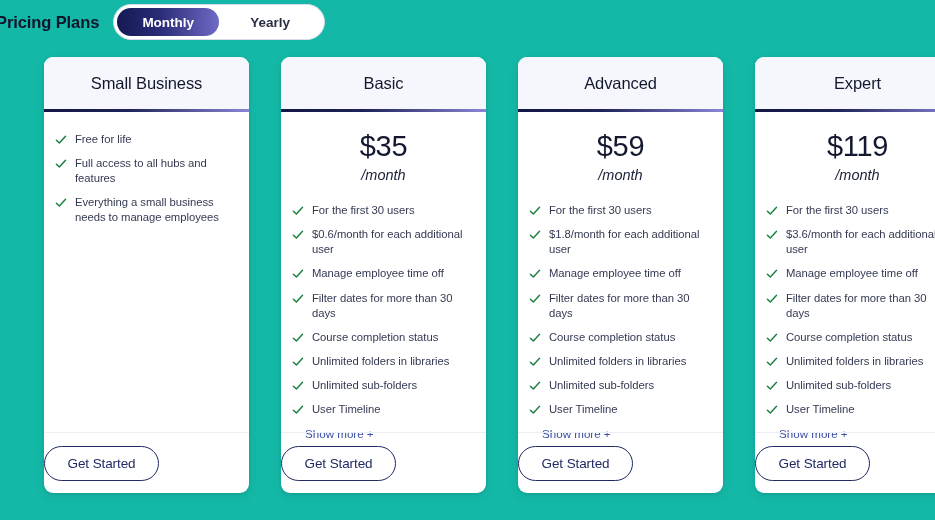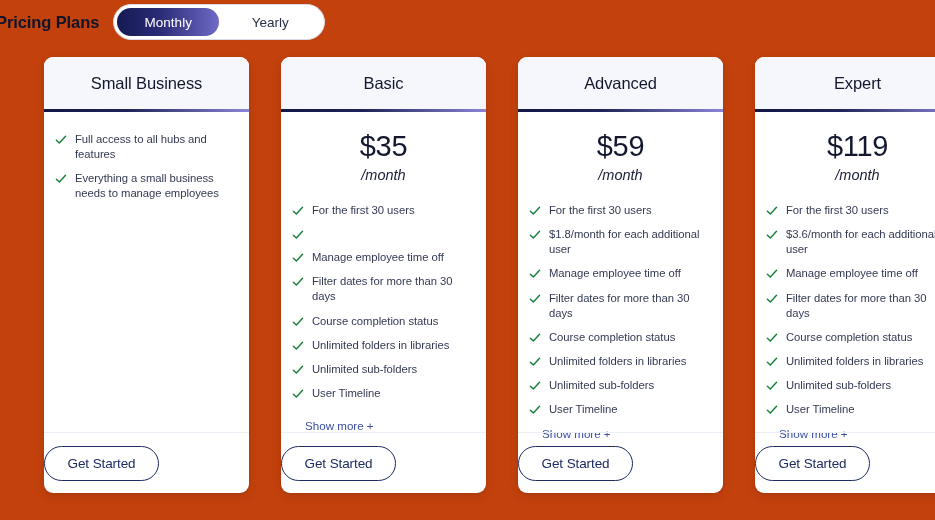--- a/index.html
+++ b/index.html
@@ -9,21 +9,21 @@
     height: 520px;
     background: #ffffff;
     font-family: "Liberation Sans", sans-serif;
     overflow: hidden;
   }
 
   .page {
     position: relative;
     width: 935px;
     height: 520px;
-    background: #c2410c;
+    background: #14b8a6;
   }
 
   
   .topbar {
     position: absolute;
     left: 0px;
     top: 4px;
     display: flex;
     align-items: center;
     gap: 14px;
@@ -51,32 +51,32 @@
   }
 
   .toggle-opt {
     flex: 1 1 50%;
     height: 100%;
     display: flex;
     align-items: center;
     justify-content: center;
     border-radius: 999px;
     font-size: 13.5px;
-    font-weight: 400;
+    font-weight: 700;
     color: #2b2f45;
     cursor: pointer;
     position: relative;
     z-index: 2;
     user-select: none;
   }
 
   .toggle-opt.active {
     background: linear-gradient(90deg, #151a54 0%, #2a2c76 42%, #6f6ac6 100%);
     color: #ffffff;
-    font-weight: 400;
+    font-weight: 700;
   }
 
   
   .cards {
     position: absolute;
     left: 44px;
     top: 57px;
     display: flex;
     gap: 32px;
   }
@@ -233,20 +233,28 @@
         </div>
         <div class="accent-bar"></div>
         <div class="card-body">
           <ul class="features">
             <li class="feature">
               <span class="check-icon">
                 <svg viewBox="0 0 14 14" width="12" height="12" aria-hidden="true">
                   <path d="M1.6 7.3 L5.1 10.6 L12.3 2.6" fill="none" stroke="#19803f" stroke-width="1.7" stroke-linecap="round" stroke-linejoin="round"></path>
                 </svg>
               </span>
+              <span class="feature-text">Free for life</span>
+            </li>
+            <li class="feature">
+              <span class="check-icon">
+                <svg viewBox="0 0 14 14" width="12" height="12" aria-hidden="true">
+                  <path d="M1.6 7.3 L5.1 10.6 L12.3 2.6" fill="none" stroke="#19803f" stroke-width="1.7" stroke-linecap="round" stroke-linejoin="round"></path>
+                </svg>
+              </span>
               <span class="feature-text">Full access to all hubs and features</span>
             </li>
             <li class="feature">
               <span class="check-icon">
                 <svg viewBox="0 0 14 14" width="12" height="12" aria-hidden="true">
                   <path d="M1.6 7.3 L5.1 10.6 L12.3 2.6" fill="none" stroke="#19803f" stroke-width="1.7" stroke-linecap="round" stroke-linejoin="round"></path>
                 </svg>
               </span>
               <span class="feature-text">Everything a small business needs to manage employees</span>
             </li>
@@ -274,20 +282,21 @@
                 </svg>
               </span>
               <span class="feature-text">For the first 30 users</span>
             </li>
             <li class="feature">
               <span class="check-icon">
                 <svg viewBox="0 0 14 14" width="12" height="12" aria-hidden="true">
                   <path d="M1.6 7.3 L5.1 10.6 L12.3 2.6" fill="none" stroke="#19803f" stroke-width="1.7" stroke-linecap="round" stroke-linejoin="round"></path>
                 </svg>
               </span>
+              <span class="feature-text">$0.6/month for each additional user</span>
             </li>
             <li class="feature">
               <span class="check-icon">
                 <svg viewBox="0 0 14 14" width="12" height="12" aria-hidden="true">
                   <path d="M1.6 7.3 L5.1 10.6 L12.3 2.6" fill="none" stroke="#19803f" stroke-width="1.7" stroke-linecap="round" stroke-linejoin="round"></path>
                 </svg>
               </span>
               <span class="feature-text">Manage employee time off</span>
             </li>
             <li class="feature">

